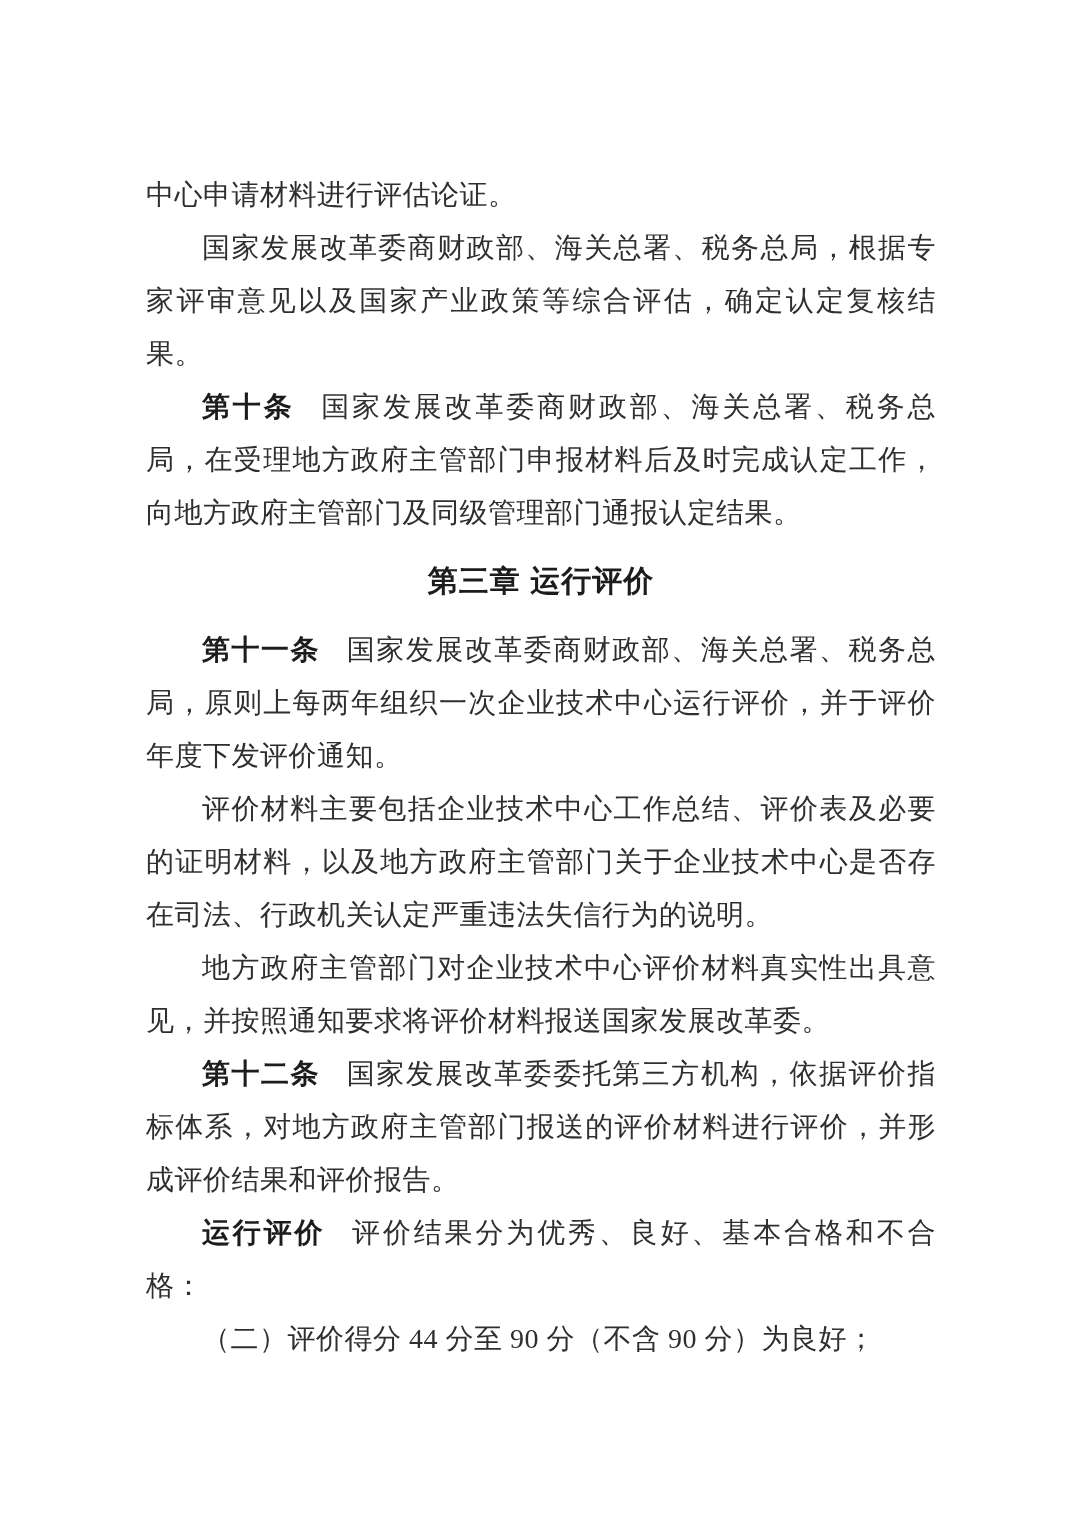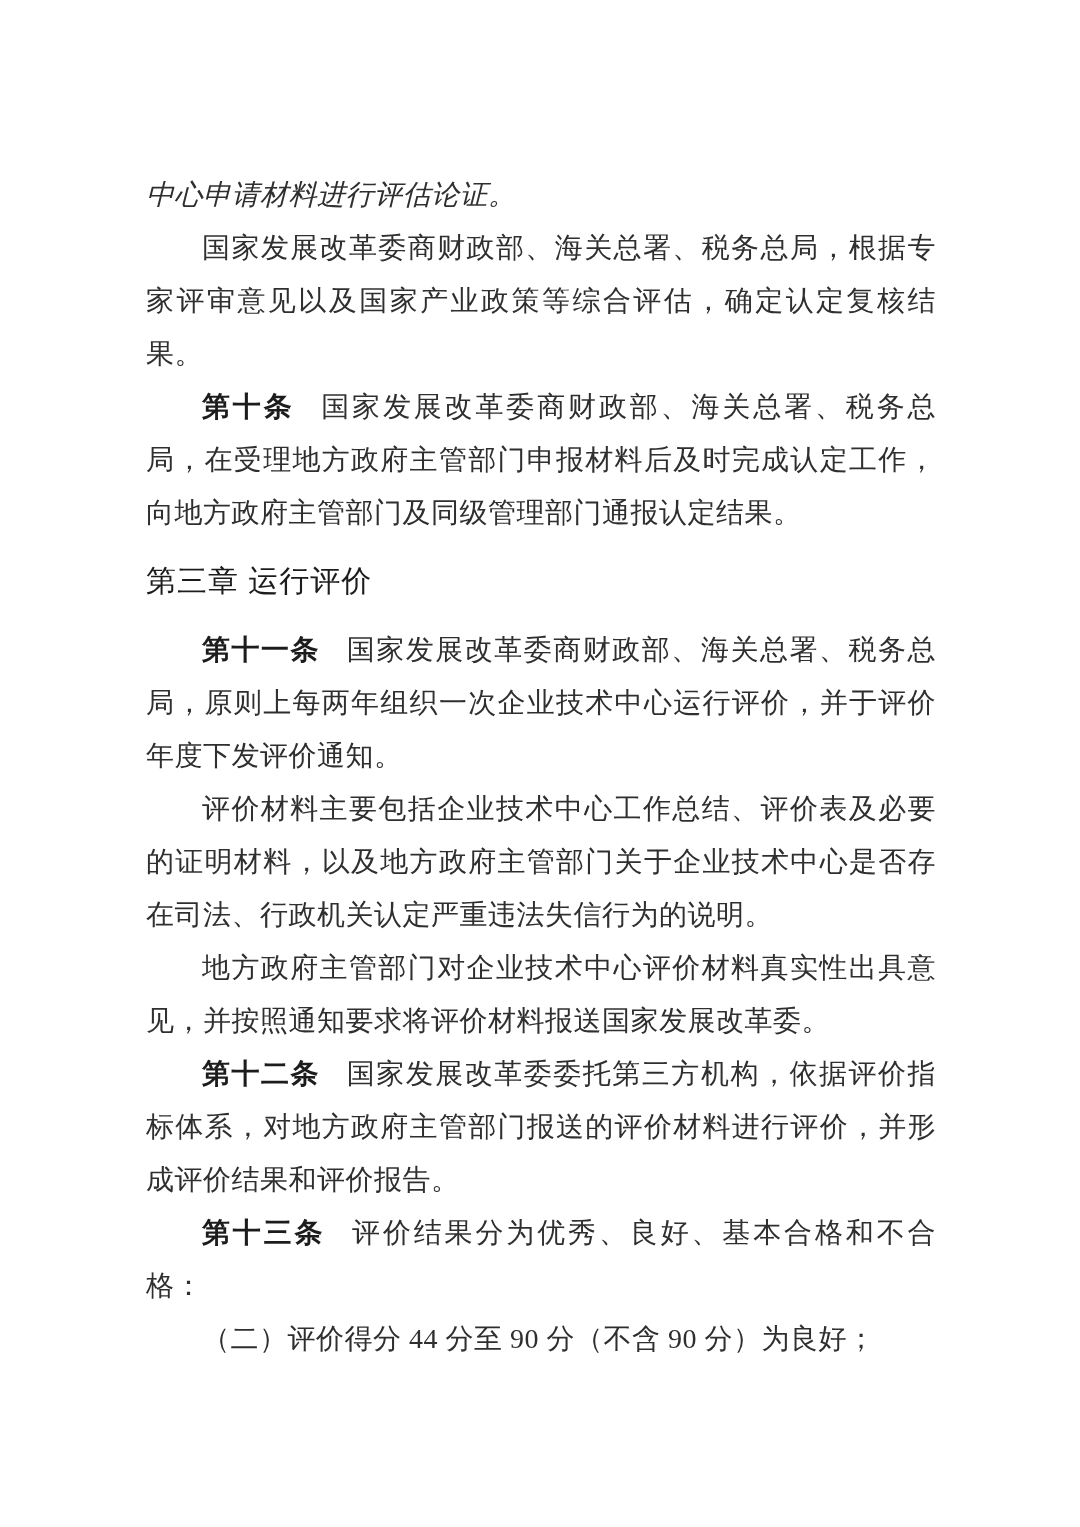--- a/index.html
+++ b/index.html
@@ -27,35 +27,34 @@
     font-size: 28px;
     line-height: 53px;
     text-align: justify;
     text-align-last: left;
     text-indent: 2em;
     color: #2f2f2f;
     letter-spacing: 0.5px;
   }
   .para.no-indent {
     text-indent: 0;
-    font-style: italic;
   }
   .lead {
     font-family: "Liberation Sans", "DejaVu Sans", sans-serif;
     font-weight: 700;
     color: #1c1c1c;
     margin-right: 0.95em;
   }
   .chapter-heading {
     margin: 15px 0 16px 0;
     font-family: "Liberation Sans", "DejaVu Sans", sans-serif;
-    font-weight: 400;
+    font-weight: 700;
     font-size: 30px;
     line-height: 53px;
-    text-align: left;
+    text-align: center;
     text-indent: 0;
     color: #1c1c1c;
     letter-spacing: 1px;
   }
 </style>
 </head>
 <body>
 
 <div class="page">
   <div class="doc-body">
@@ -84,21 +83,21 @@
 
     <p class="para">
       <span>地方政府主管部门对企业技术中心评价材料真实性出具意见，并按照通知要求将评价材料报送国家发展改革委。</span>
     </p>
 
     <p class="para">
       <span class="lead">第十二条</span><span>国家发展改革委委托第三方机构，依据评价指标体系，对地方政府主管部门报送的评价材料进行评价，并形成评价结果和评价报告。</span>
     </p>
 
     <p class="para">
-      <span class="lead">第十三条</span><span>评价结果分为优秀、良好、基本合格和不合格：</span>
+      <span class="lead">运行评价</span><span>评价结果分为优秀、良好、基本合格和不合格：</span>
     </p>
 
 
     <p class="para">
       <span>（二）评价得分 44 分至 90 分（不含 90 分）为良好；</span>
     </p>
 
   </div>
 </div>
 

